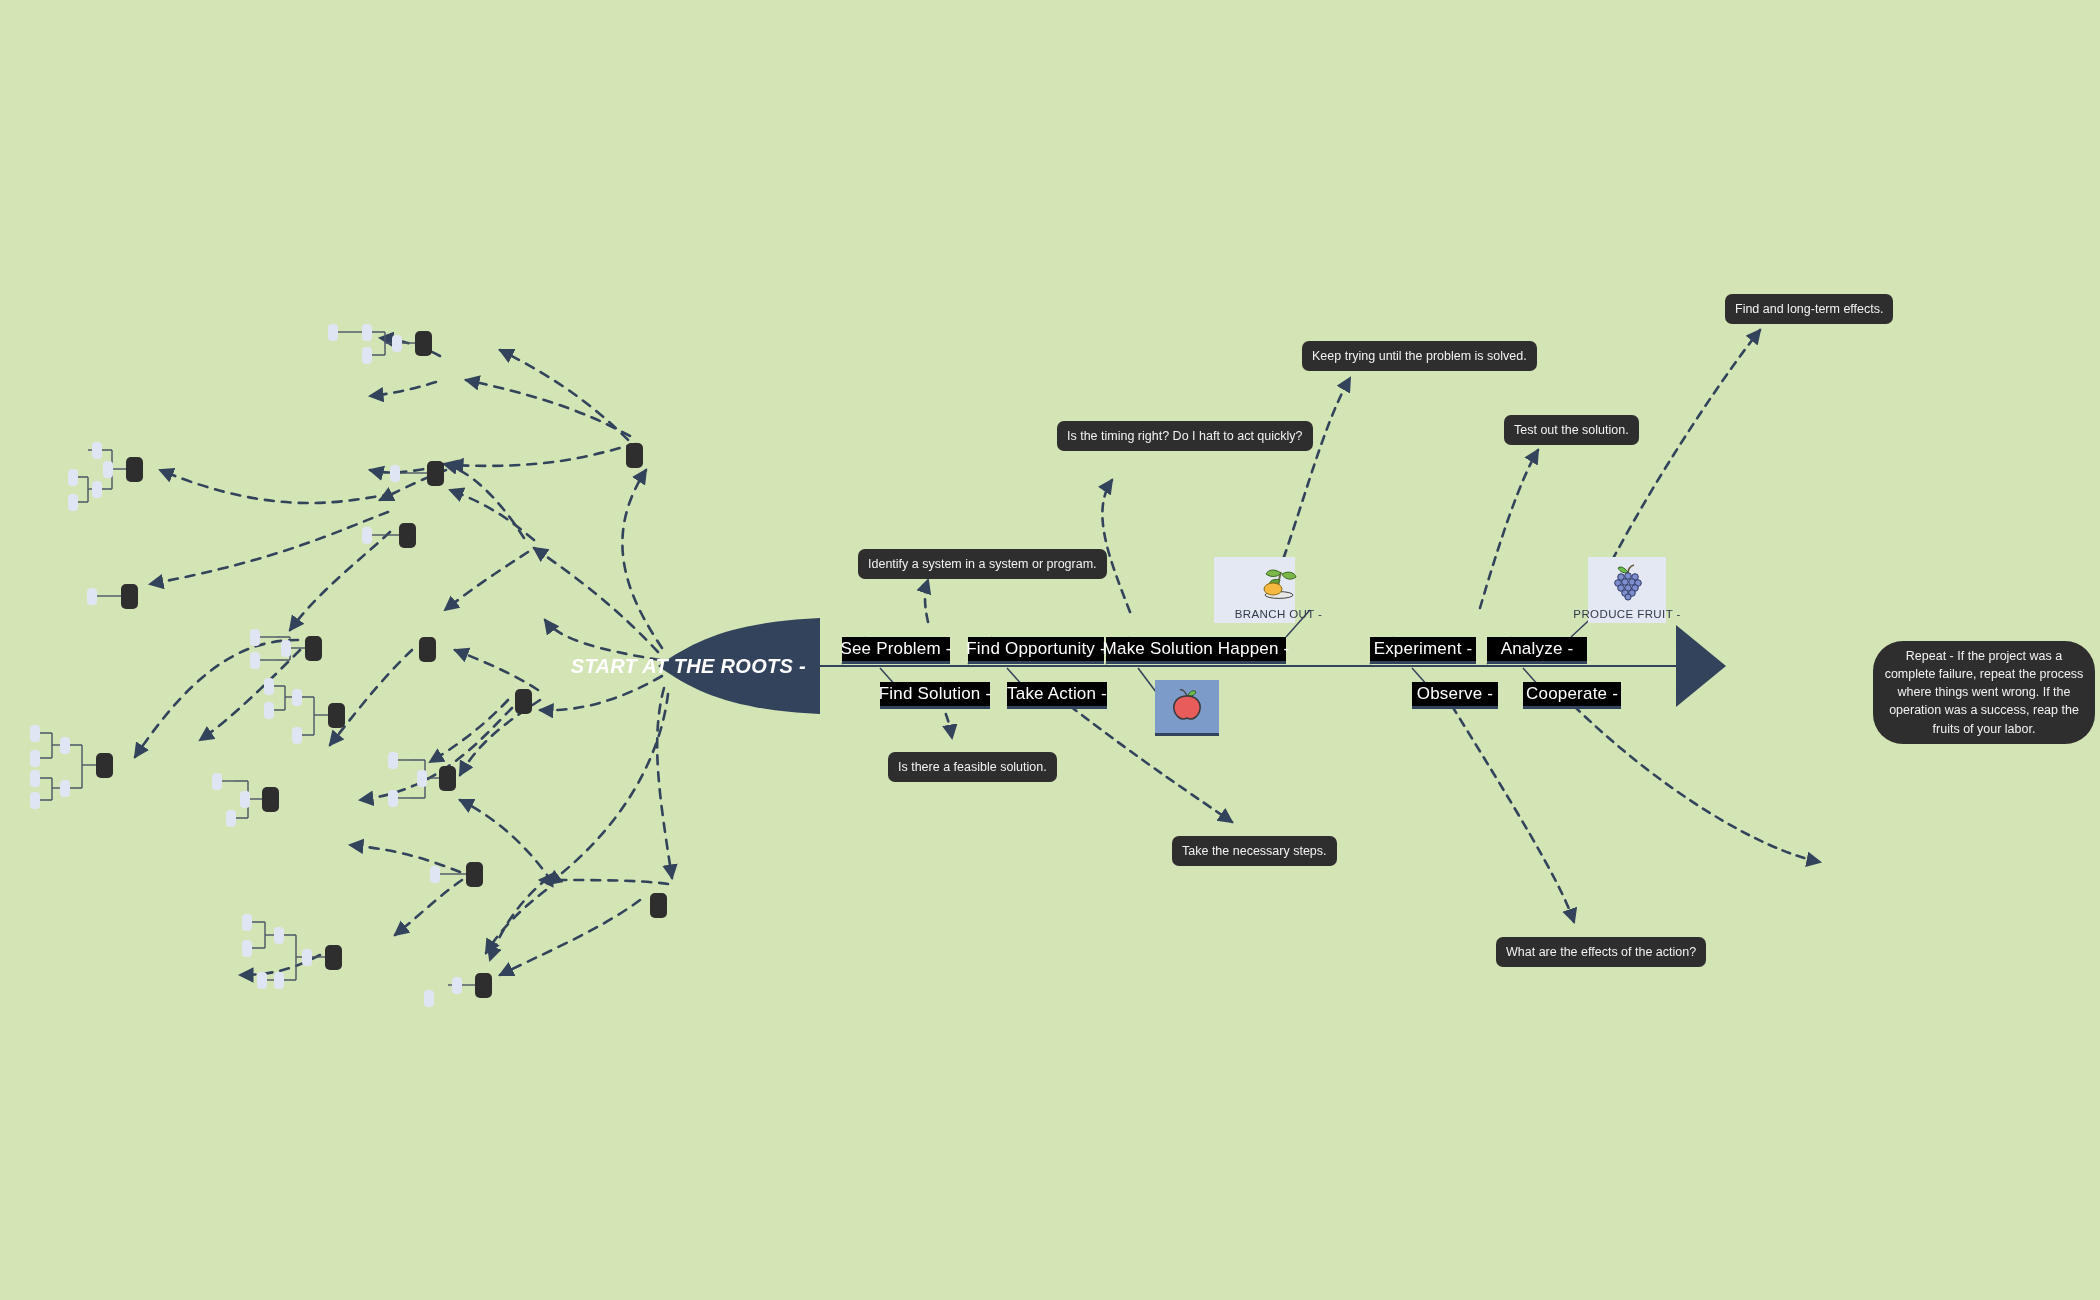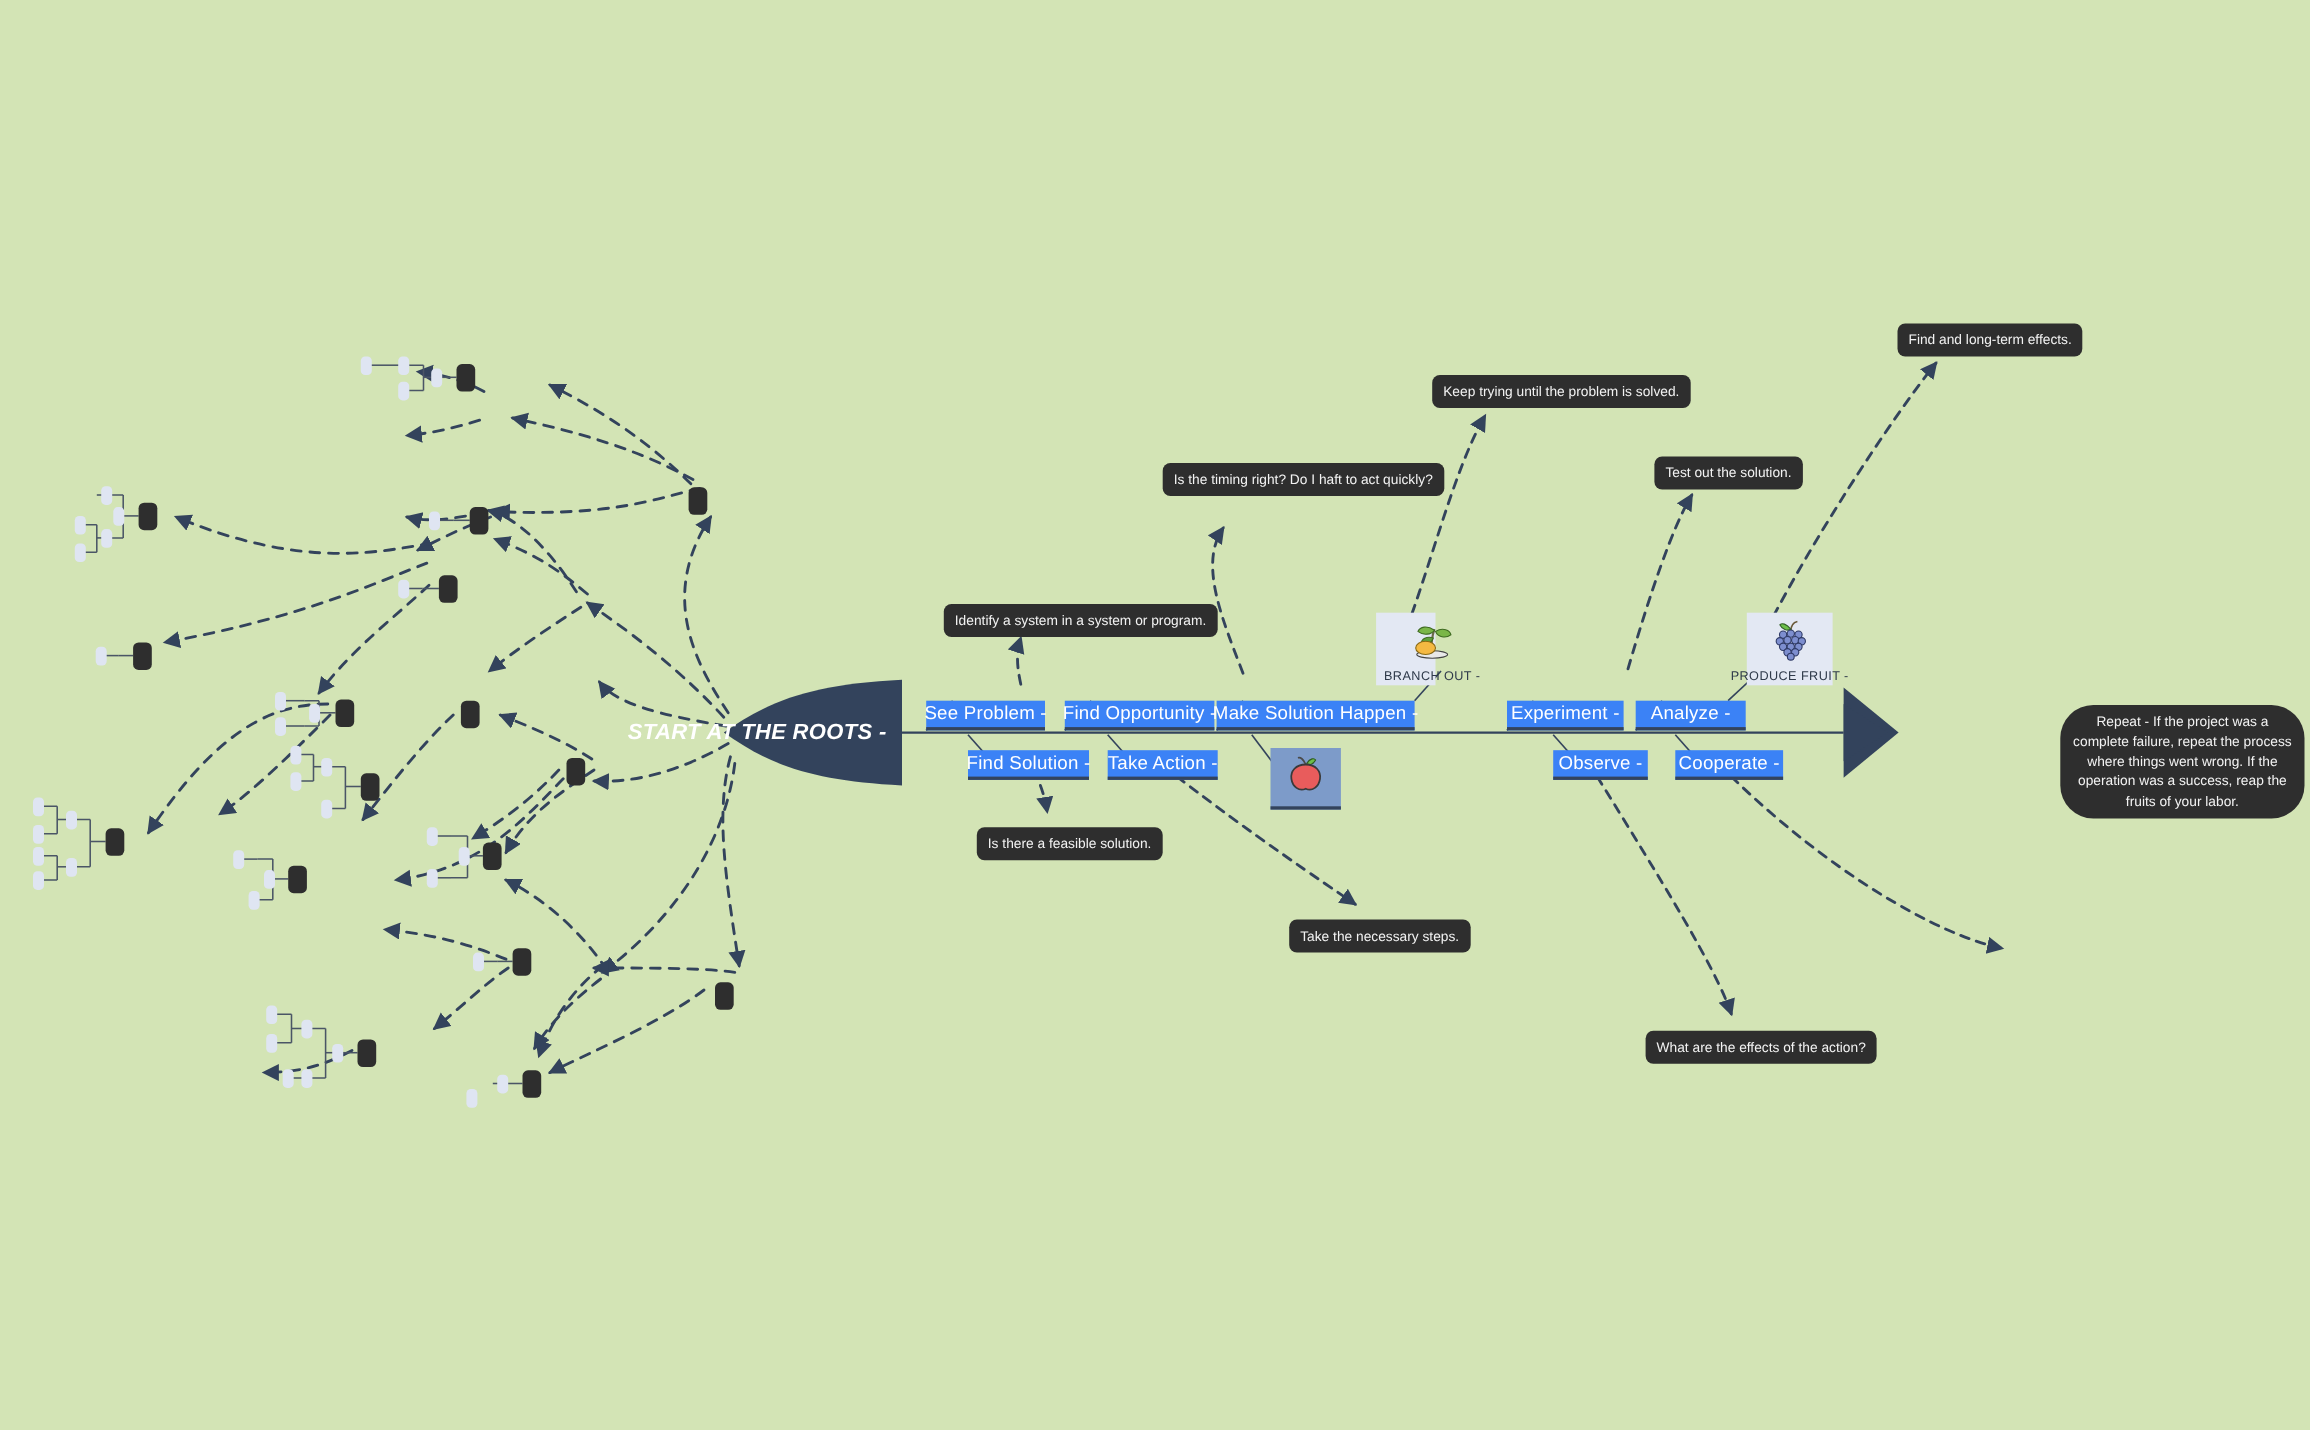--- a/index.html
+++ b/index.html
@@ -7,21 +7,21 @@
     width:2100px;height:1300px;overflow:hidden;
     background:#d3e4b5;
     font-family:"Liberation Sans", sans-serif;
   }
   #stage{position:relative;width:2100px;height:1300px;}
   #links{position:absolute;left:0;top:0;width:2100px;height:1300px;}
 
   
   .spine-box{
     position:absolute;
-    background:#3b82f6;
+    background:#000000;
     border-bottom:3px solid #33435c;
     color:#ffffff;
     font-size:17px;
     letter-spacing:.2px;
     display:flex;align-items:center;justify-content:center;
     white-space:nowrap;
     padding:3px 12px 4px 12px;
     box-sizing:border-box;
     height:27px;
   }
@@ -277,21 +277,21 @@
   <div class="spine-box" style="left:1007px;top:682px;width:100px;">
     <span>Take Action -</span>
   </div>
   <div class="spine-box" style="left:1412px;top:682px;width:86px;">
     <span>Observe -</span>
   </div>
   <div class="spine-box" style="left:1523px;top:682px;width:98px;">
     <span>Cooperate -</span>
   </div>
 
-  <div class="img-card" style="left:1251px;top:557px;width:54px;height:66px;padding-left:48px;">
+  <div class="img-card" style="left:1214px;top:557px;width:81px;height:66px;padding-left:48px;">
     <span>
       <svg width="42" height="40" viewBox="0 0 42 40">
         <ellipse cx="21" cy="33" rx="14" ry="3.4" fill="#e8e8e8" stroke="#444" stroke-width="1"></ellipse>
         <path d="M20 32 C20 24 21 16 23 10" stroke="#6b6b4a" stroke-width="2" fill="none"></path>
         <path d="M23 11 C16 6 10 8 8 12 C13 16 20 15 23 11Z" fill="#7ab648" stroke="#3f6b22" stroke-width="1"></path>
         <path d="M24 12 C31 8 37 11 38 15 C33 19 26 17 24 12Z" fill="#7ab648" stroke="#3f6b22" stroke-width="1"></path>
         <path d="M22 18 C16 16 11 19 11 23 C16 25 21 22 22 18Z" fill="#62a03b" stroke="#3f6b22" stroke-width="1"></path>
         <ellipse cx="15" cy="27" rx="9" ry="6" fill="#f5b942" stroke="#8a6a14" stroke-width="1"></ellipse>
       </svg>
     </span>

